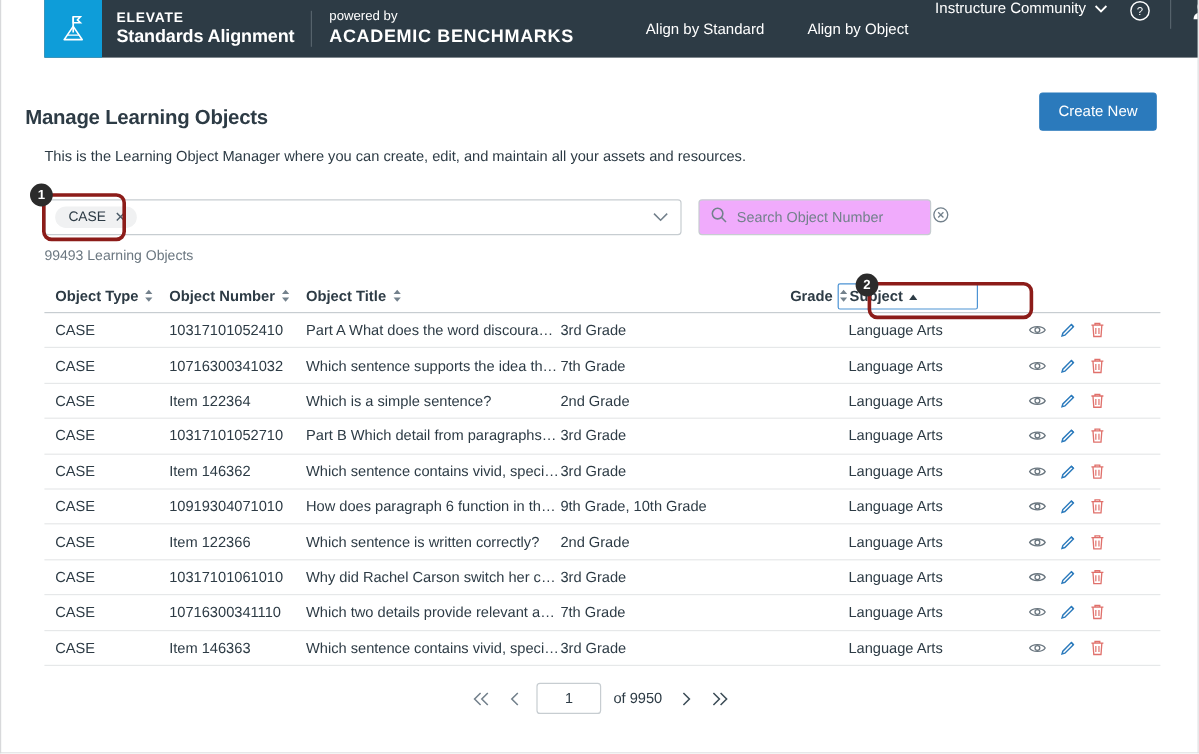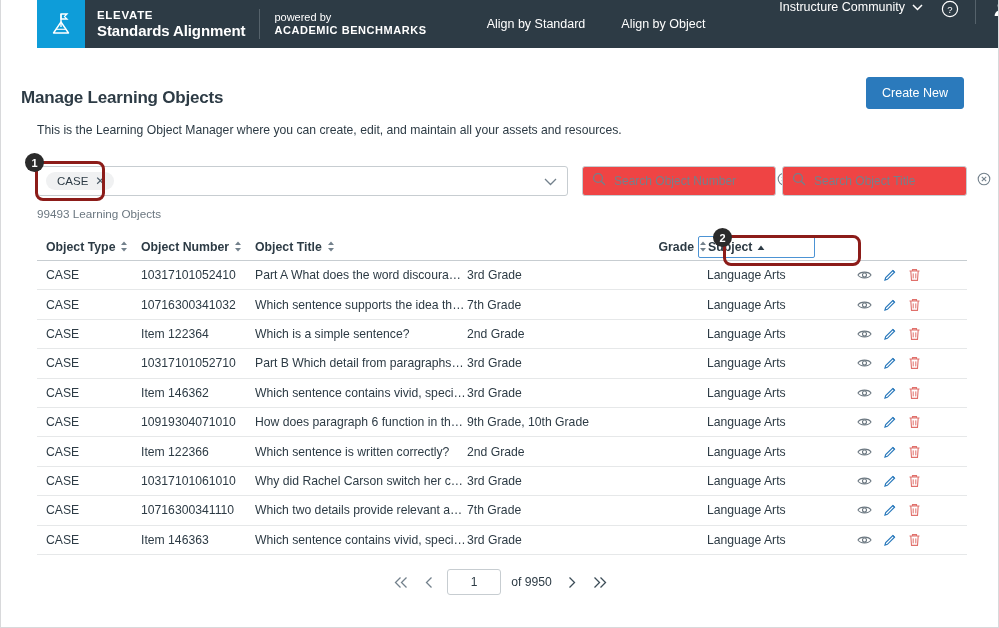--- a/index.html
+++ b/index.html
@@ -45,21 +45,21 @@
     color: #ffffff; font-size: 15px; font-weight: bold;
     letter-spacing: -0.1px;
   }
   .brand-sep {
     width: 1px; height: 30px; background: #55626b;
     margin: 0 14px;
   }
   .brand-right { line-height: 1.2; }
   .brand-r1 { color: #ffffff; font-size: 11px; }
   .brand-r2 {
-    color: #ffffff; font-size: 11px; font-weight: bold;
+    color: #ffffff; font-size: 15px; font-weight: bold;
     letter-spacing: 0.55px; text-transform: uppercase;
   }
 
   .navtabs {
     display: flex; align-items: center; height: 48px;
     margin-left: 42px; gap: 0;
   }
   .navtab {
     color: #ffffff; font-size: 12.5px;
     padding: 0 18px; height: 48px;
@@ -127,21 +127,21 @@
   }
   .tag-x { font-size: 12px; color: #4c5c68; line-height: 1; cursor: pointer; }
   .chev-down {
     position: absolute; right: 10px; top: 50%;
     transform: translateY(-50%);
   }
 
   .searchbox {
     position: absolute; top: 0; height: 30px;
     border: 1px solid #c7cdd1; border-radius: 3px;
-    background: #ef4444; display: flex; align-items: center;
+    background: #f0abfc; display: flex; align-items: center;
     padding: 12px 9px; gap: 8px;
   }
   .searchbox input {
     border: none; outline: none; flex: 1;
     font-size: 12px; color: #2d3b45;
     font-family: "Liberation Sans", sans-serif;
     background: transparent;
   }
   .searchbox input::placeholder { color: #73818c; }
   #search-number { left: 545px; width: 194px; }
@@ -310,35 +310,20 @@
         </span>
         <input placeholder="Search Object Number" style="">
         <span>
           <svg width="14" height="14" viewBox="0 0 14 14">
             <circle cx="7" cy="7" r="5.8" fill="none" stroke="#73818c" stroke-width="1.1"></circle>
             <path d="M4.8 4.8 L9.2 9.2 M9.2 4.8 L4.8 9.2" stroke="#73818c" stroke-width="1.1"></path>
           </svg>
         </span>
       </div>
 
-      <div class="searchbox" id="search-title">
-        <span>
-          <svg width="14" height="14" viewBox="0 0 14 14">
-            <circle cx="6" cy="6" r="4.4" fill="none" stroke="#73818c" stroke-width="1.3"></circle>
-            <path d="M9.3 9.3 L13 13" stroke="#73818c" stroke-width="1.3"></path>
-          </svg>
-        </span>
-        <input placeholder="Search Object Title" style="">
-        <span>
-          <svg width="14" height="14" viewBox="0 0 14 14">
-            <circle cx="7" cy="7" r="5.8" fill="none" stroke="#73818c" stroke-width="1.1"></circle>
-            <path d="M4.8 4.8 L9.2 9.2 M9.2 4.8 L4.8 9.2" stroke="#73818c" stroke-width="1.1"></path>
-          </svg>
-        </span>
-      </div>
     </div>
 
     <div class="count-label">99493 Learning Objects</div>
 
     <div class="table">
       <div class="thead">
         <div class="th c1">
           <span>Object Type</span>
           <span class="sort-arrows">
             <svg width="8" height="11" viewBox="0 0 8 11">

